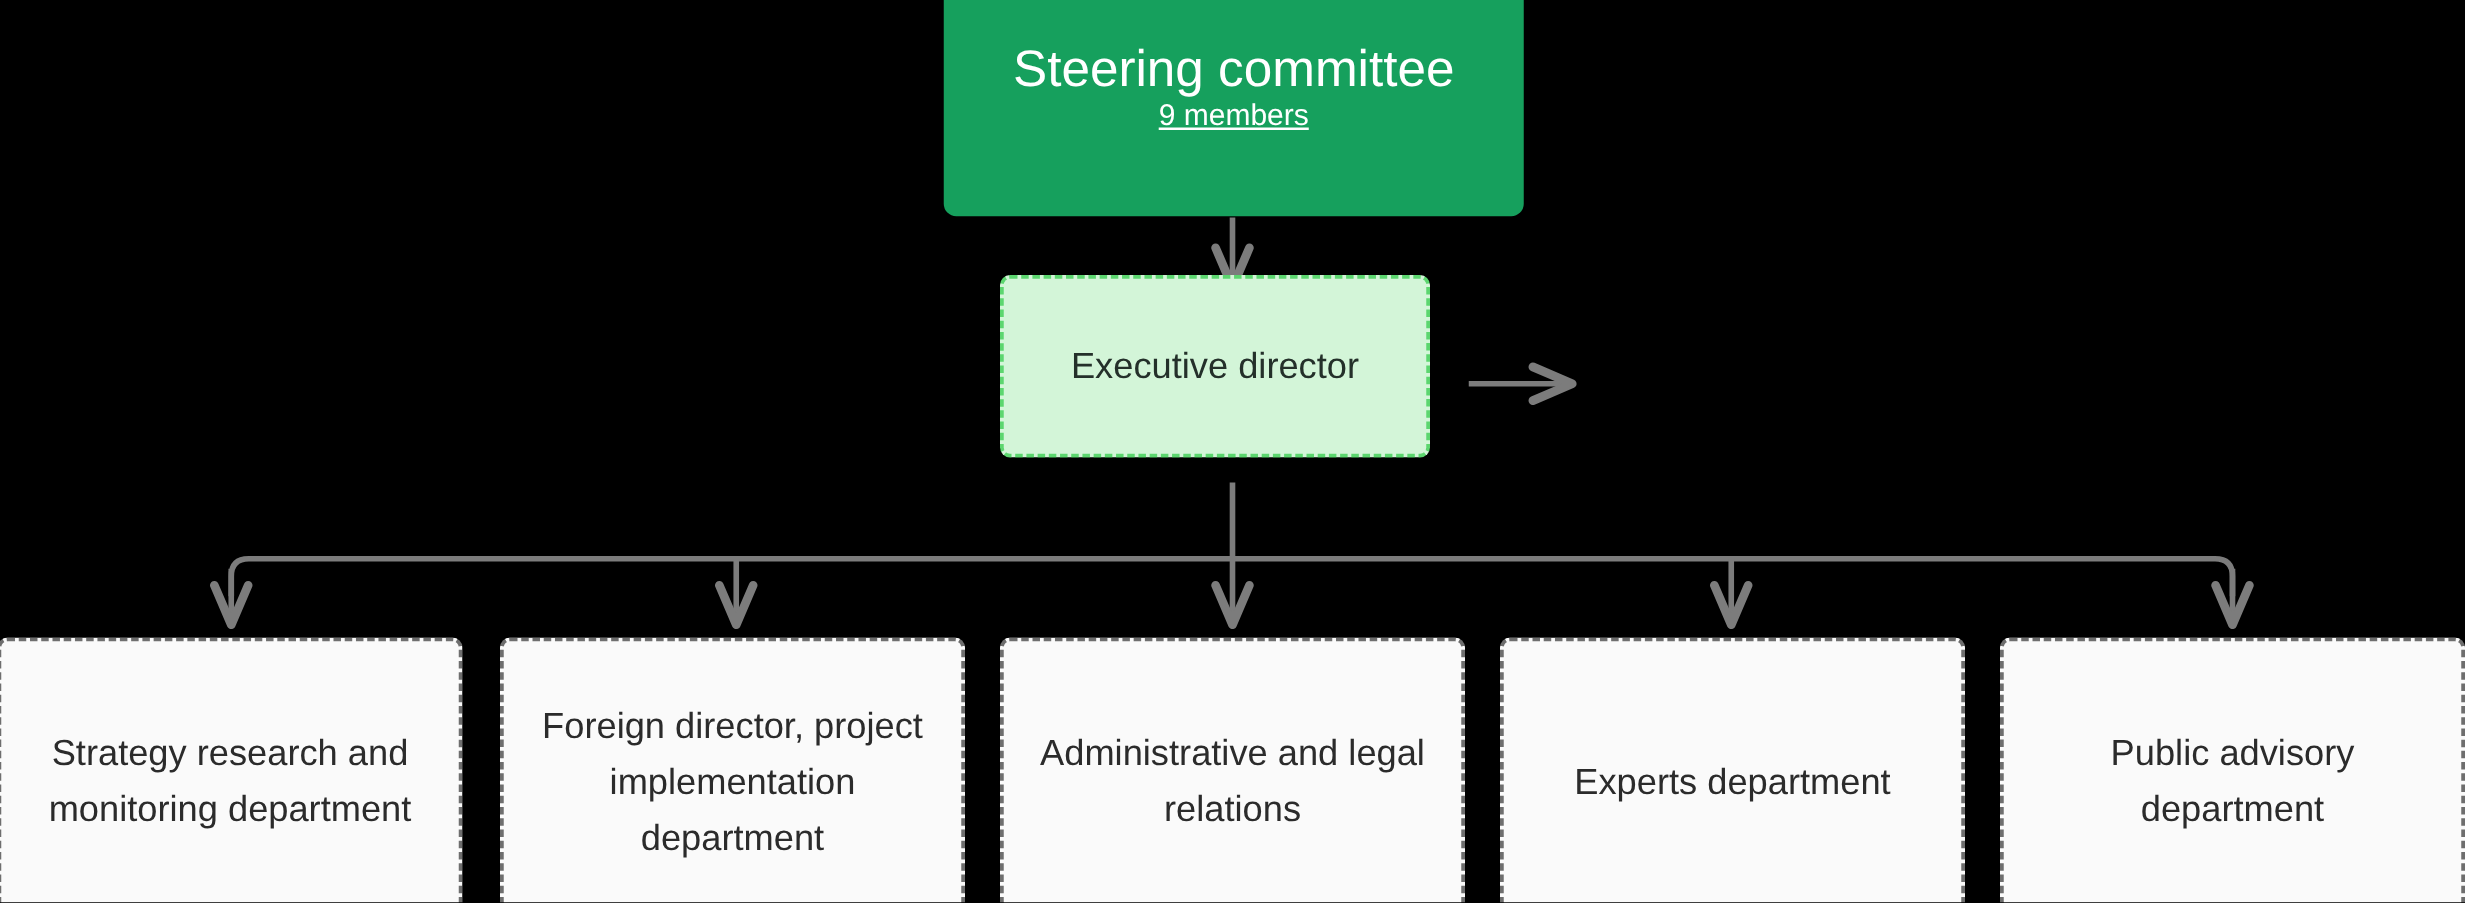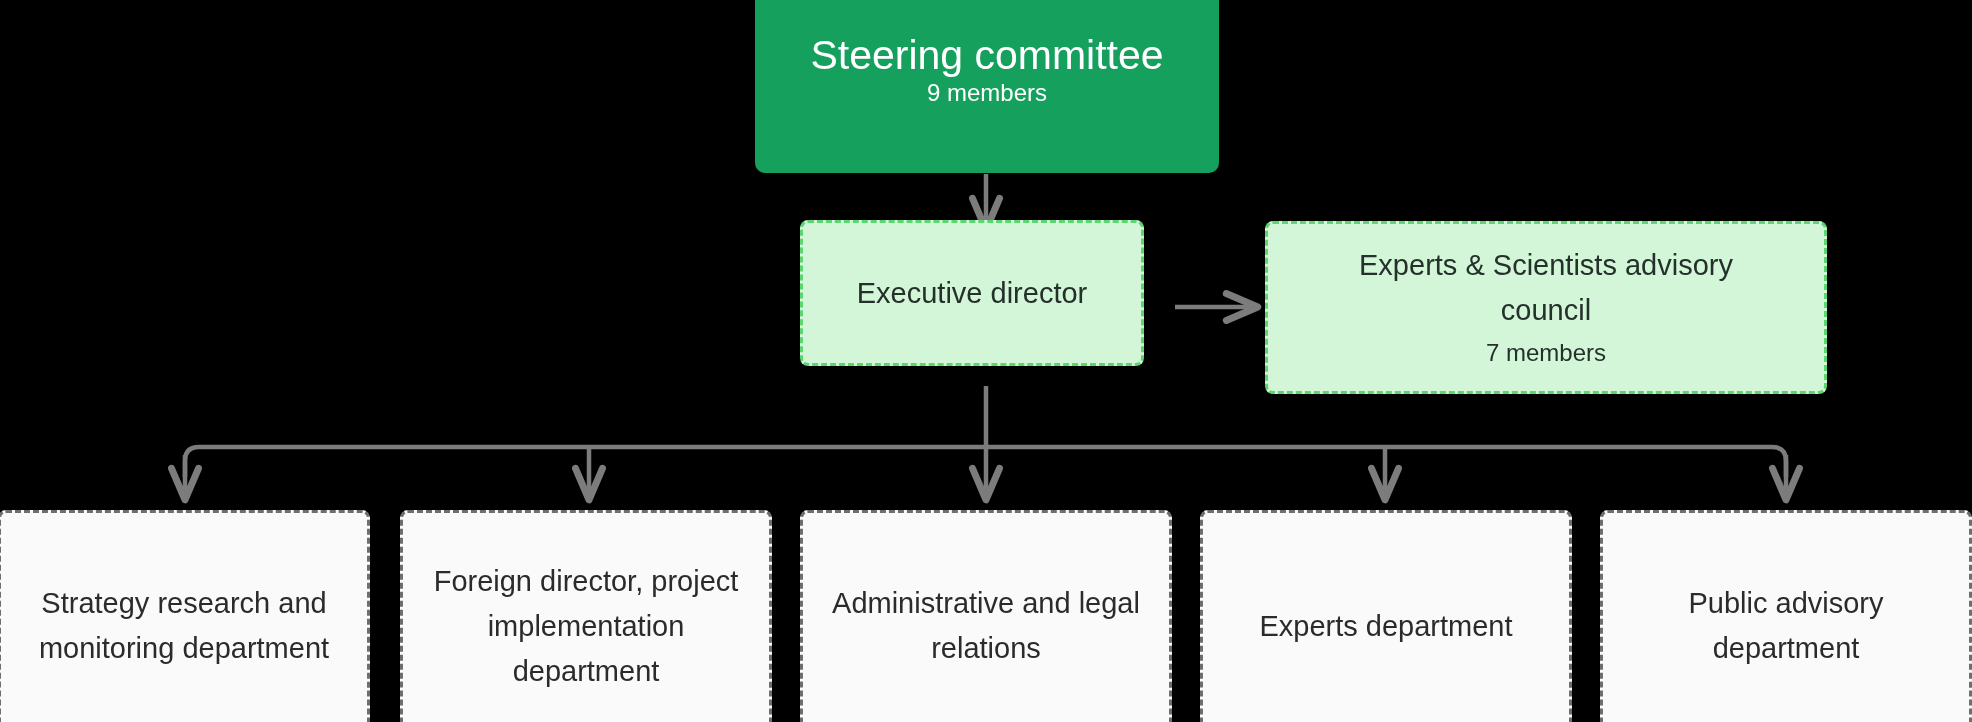--- a/index.html
+++ b/index.html
@@ -38,20 +38,21 @@
     color: #ffffff;
     font-size: 41px;
     line-height: 42px;
     font-weight: 400;
   }
   #node-steering .sub {
     color: #ffffff;
     font-size: 24px;
     line-height: 32px;
     margin-top: 1px;
+    text-decoration: underline;
   }
   
   .node-green {
     background: #D3F5D8;
     border: 3px dashed #5CD66F;
   }
   .node-green .title {
     color: #24302A;
     font-size: 29px;
     line-height: 45px;
@@ -135,24 +136,20 @@
 
   <div class="node" id="node-steering">
     <div class="title">Steering committee</div>
     <div class="sub">9 members</div>
   </div>
 
   <div class="node node-green" id="node-exec">
     <div class="title">Executive director</div>
   </div>
 
-  <div class="node node-green" id="node-council">
-    <div class="title title-wrap">Experts &amp; Scientists advisory council</div>
-    <div class="sub">7 members</div>
-  </div>
 
   <div class="node node-dept" id="node-dept-0">
     <div class="title">Strategy research and monitoring department</div>
   </div>
 
   <div class="node node-dept" id="node-dept-1">
     <div class="title">Foreign director, project implementation department</div>
   </div>
 
   <div class="node node-dept" id="node-dept-2">

